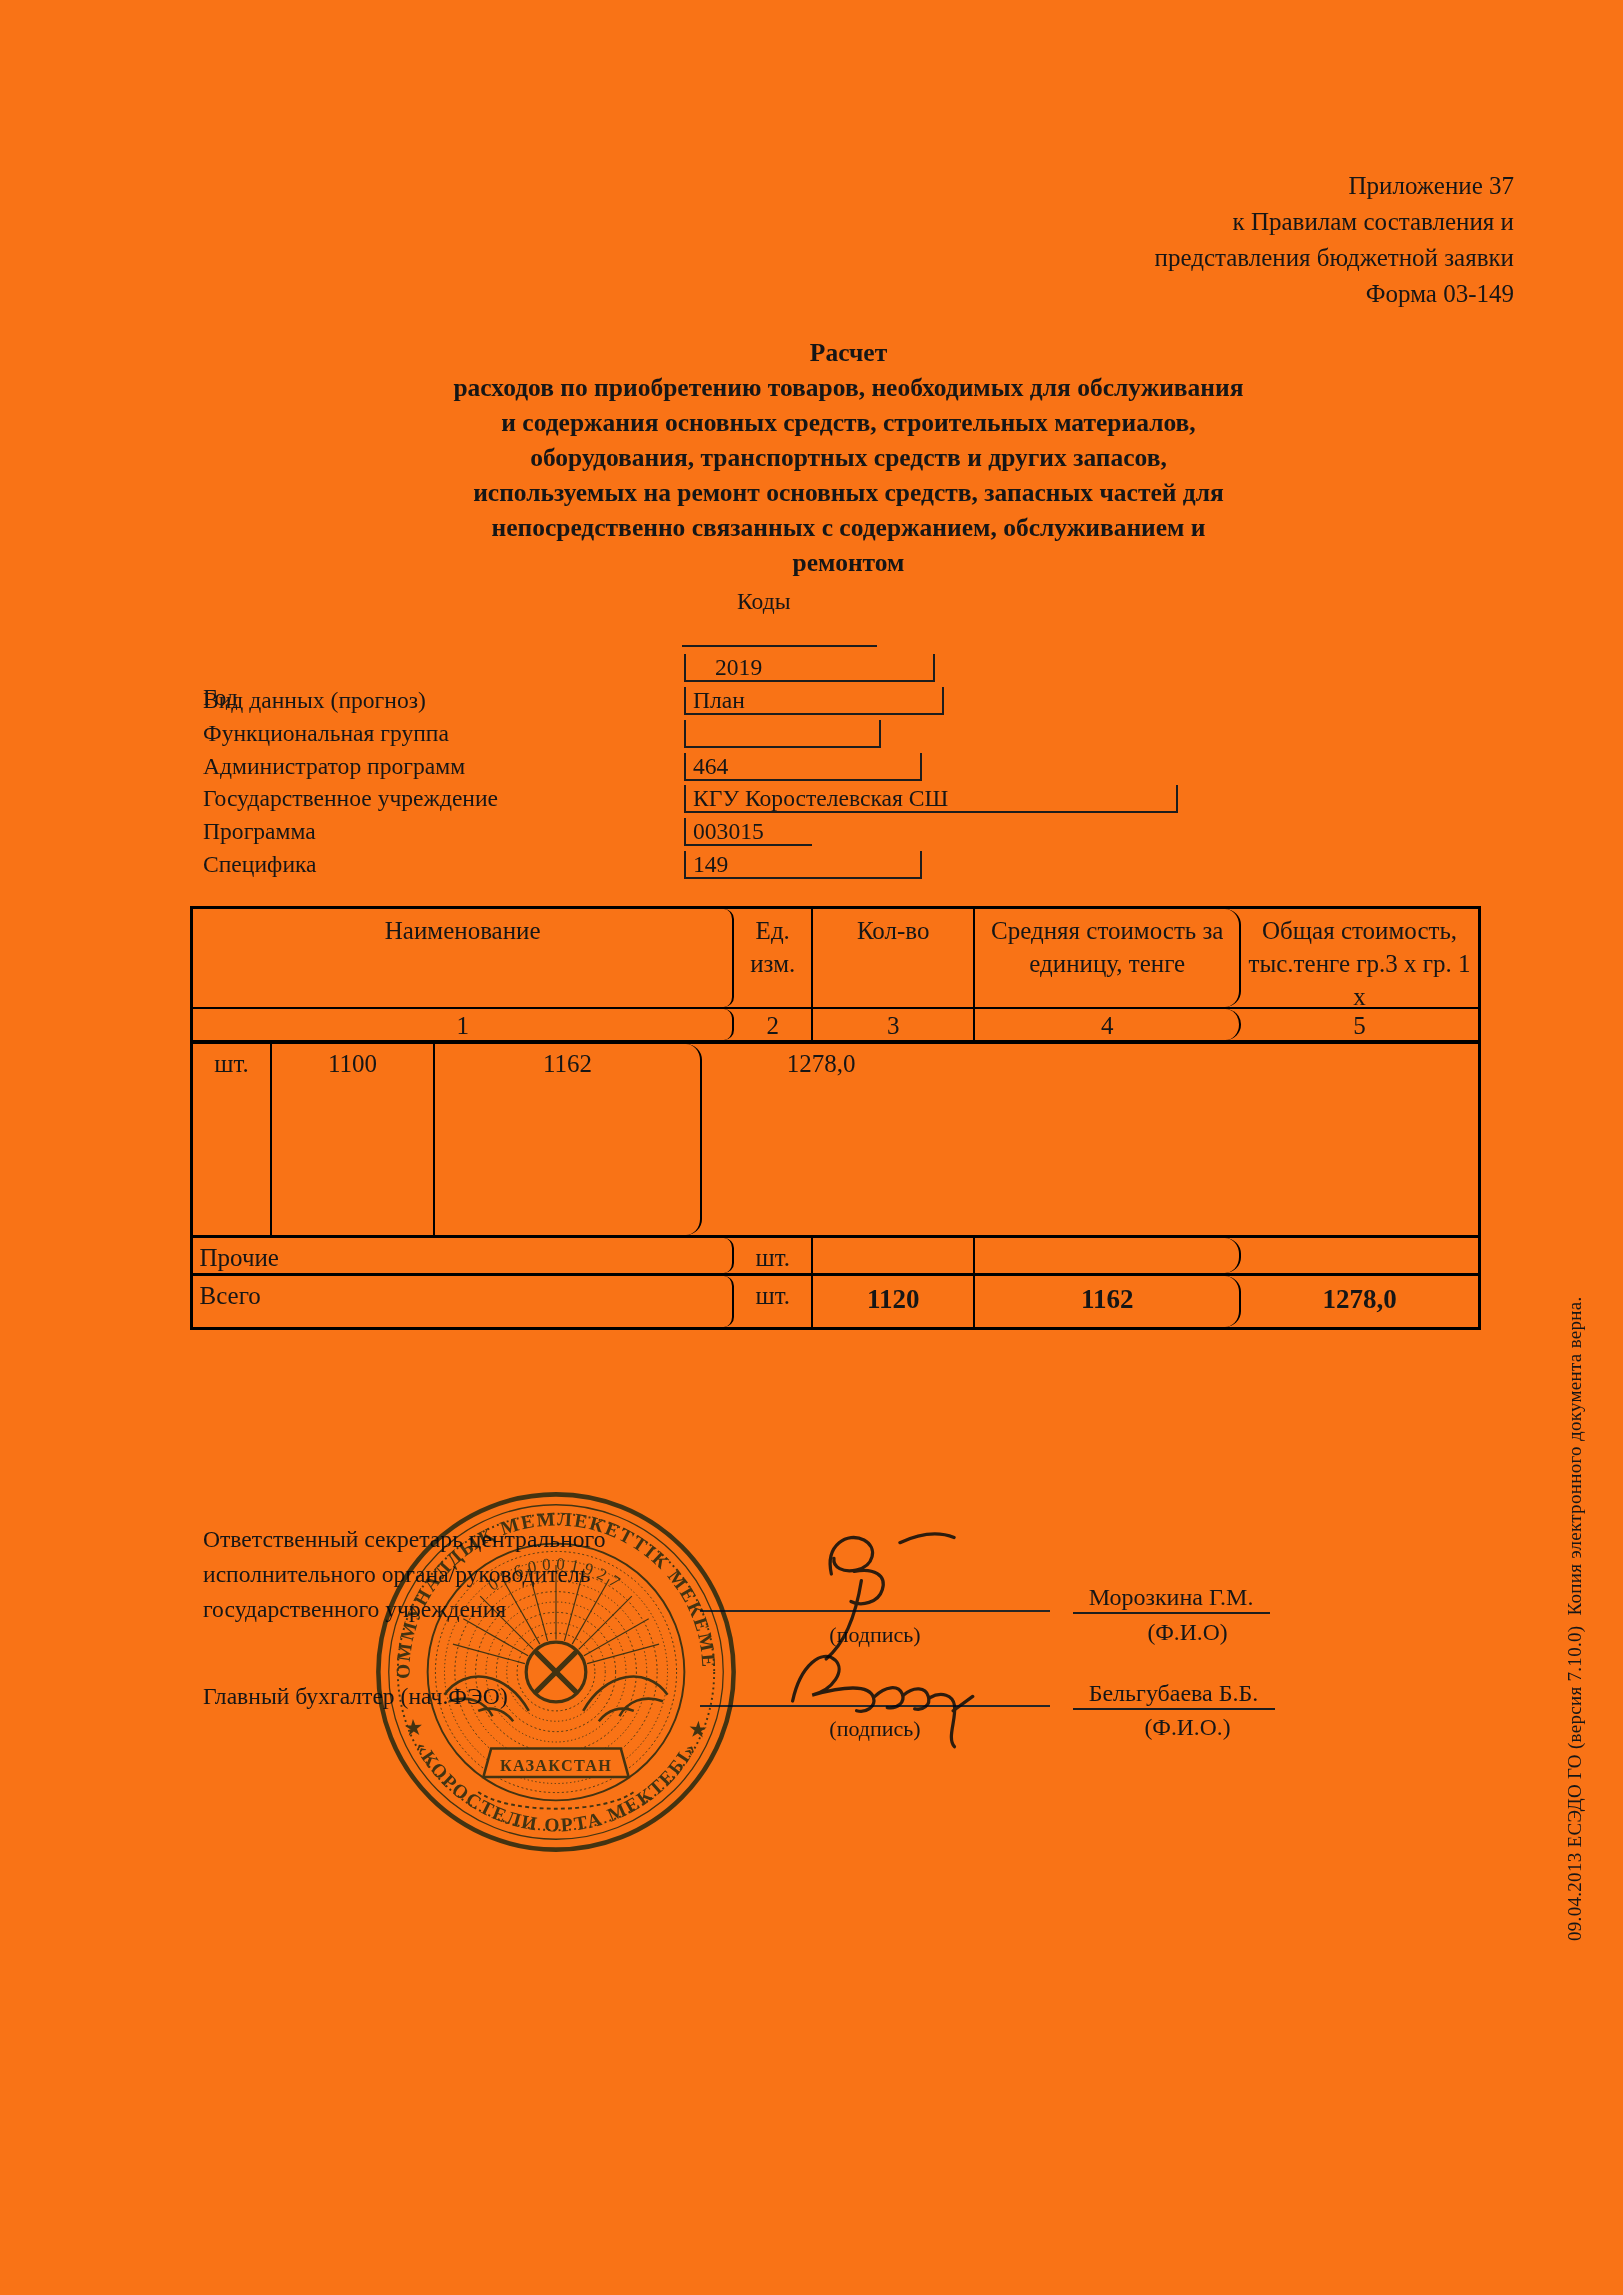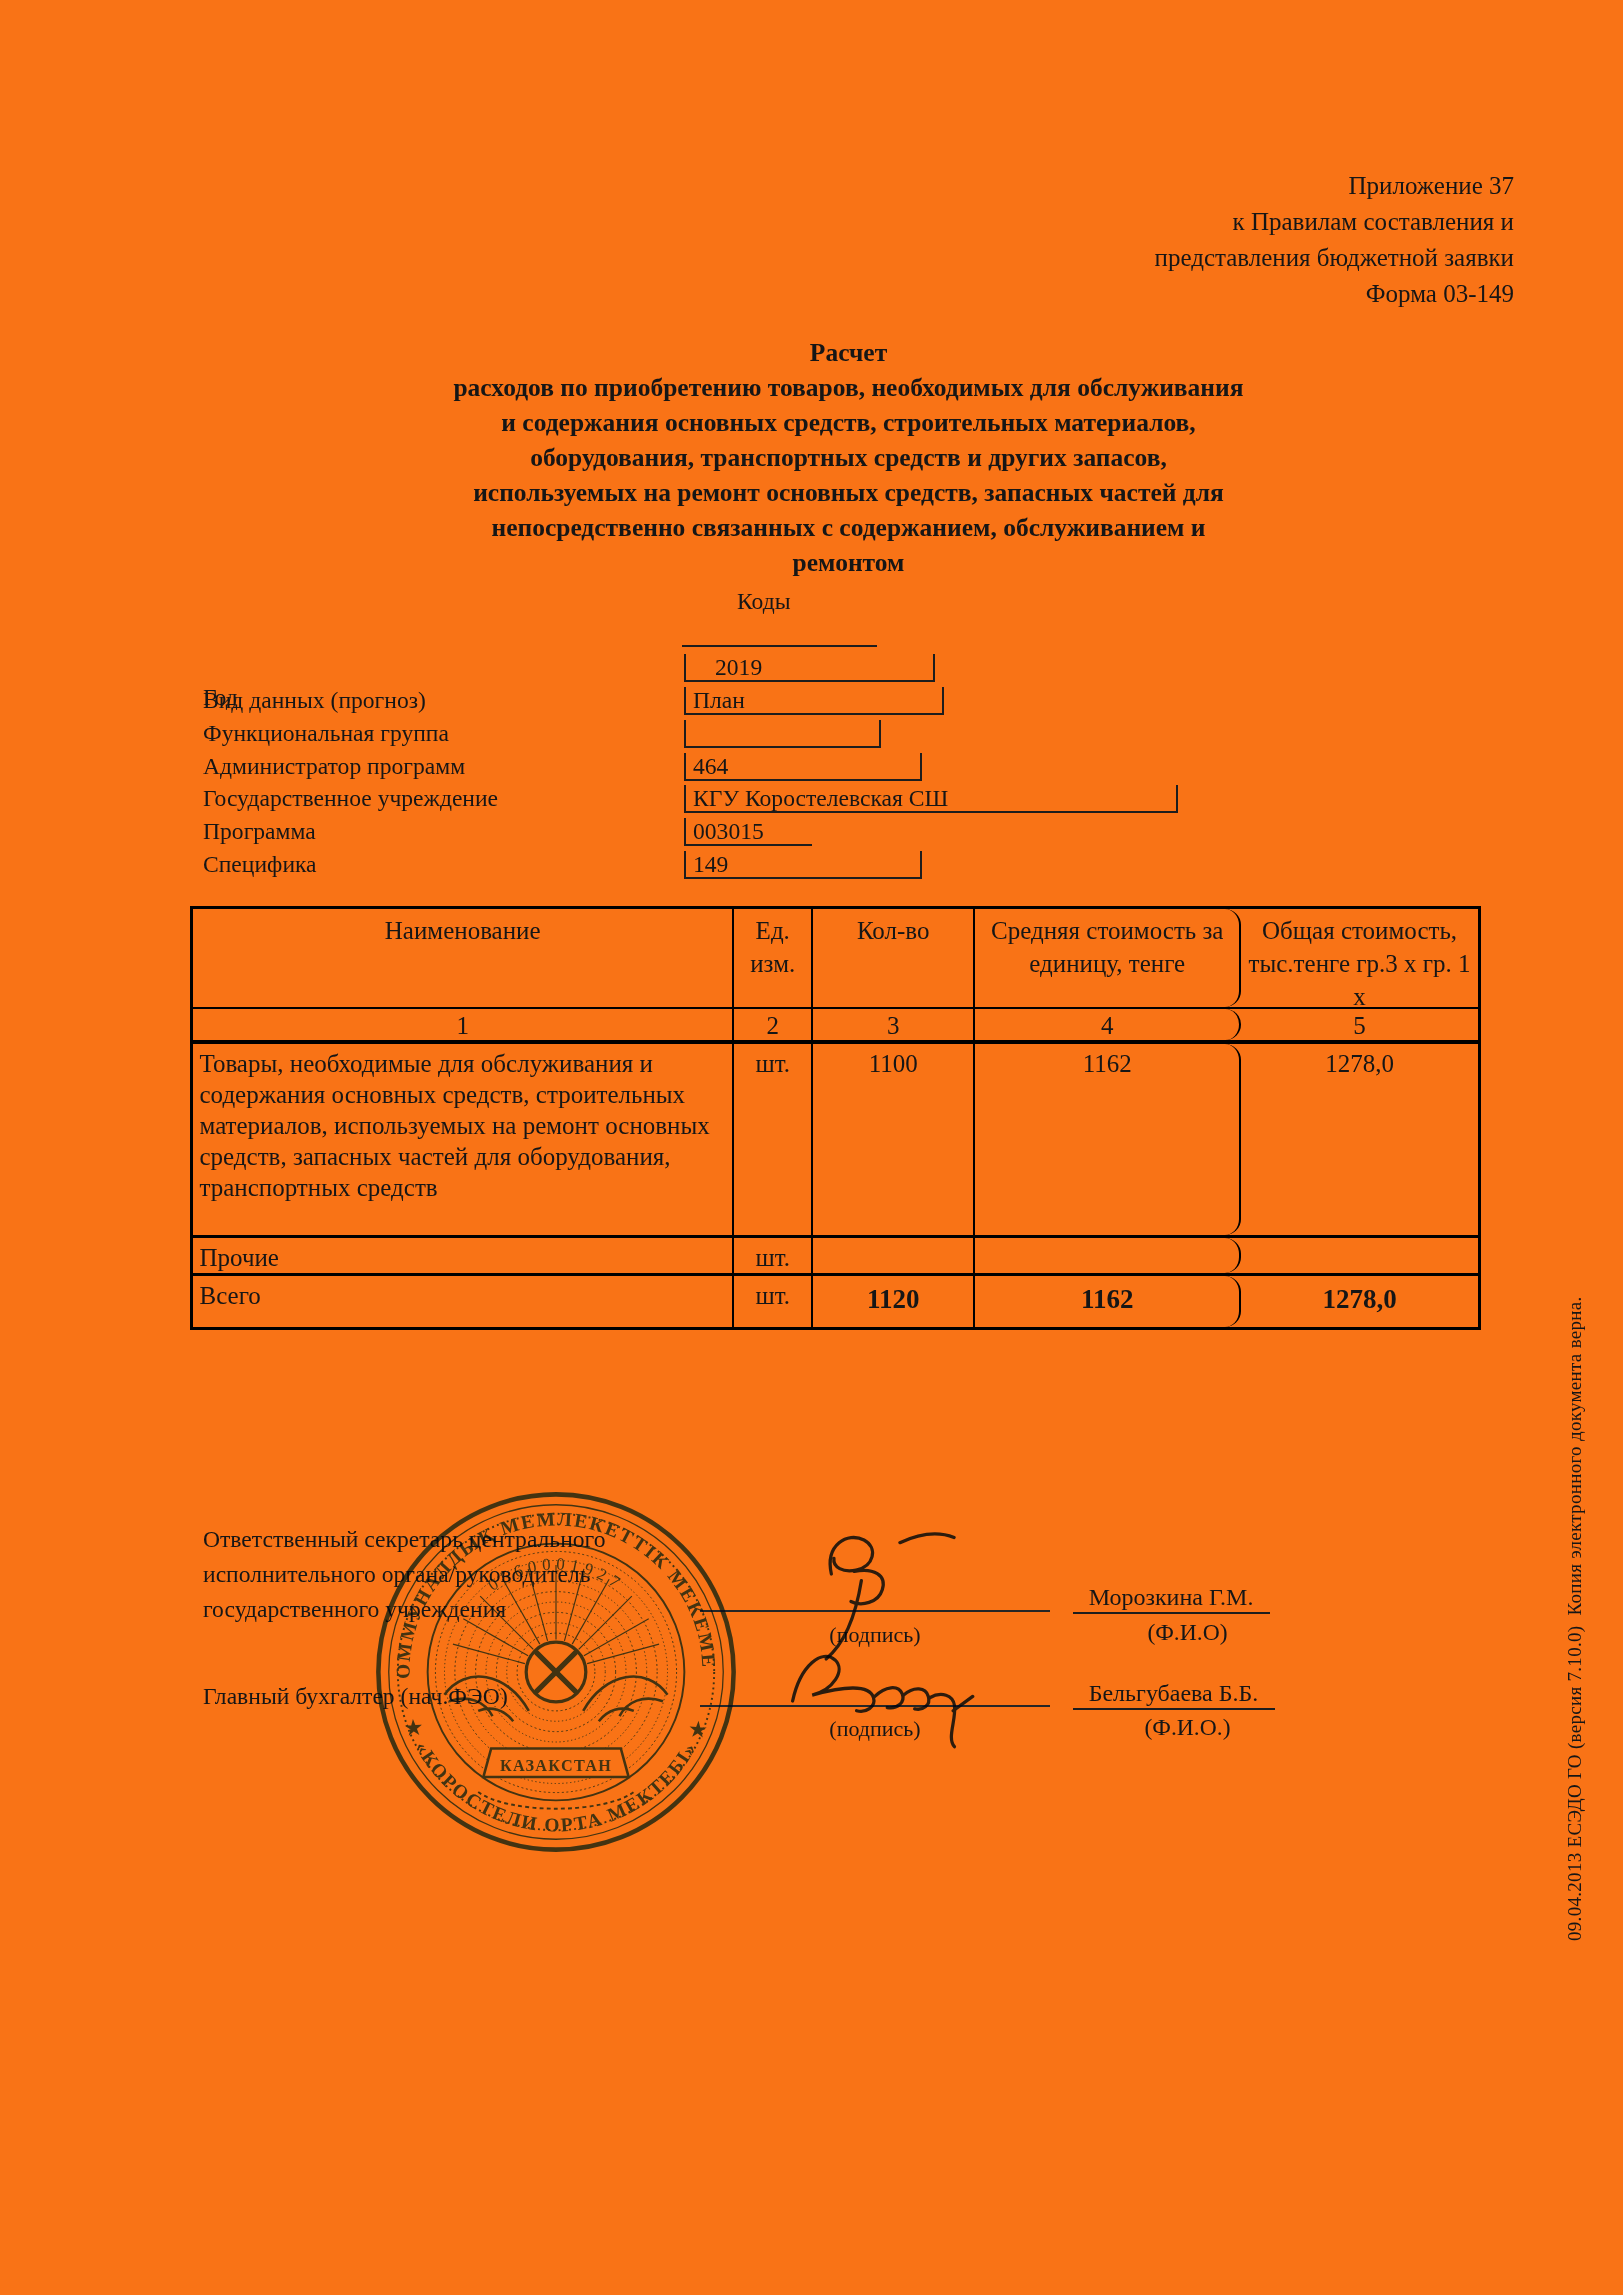--- a/index.html
+++ b/index.html
@@ -24,21 +24,21 @@
   .cbox.no-right{border-right:none;}
   .cbox .val{display:block;font-size:23.6px;line-height:26px;padding-left:7px;white-space:nowrap;}
   .cbox.indent .val{padding-left:29px;}
   
   .btable{position:absolute;left:190px;top:906px;width:1291px;box-sizing:border-box;
           border:3.3px solid #000;}
   .tr{display:flex;box-sizing:border-box;}
   .td{box-sizing:border-box;border-right:2px solid #000;font-size:25px;line-height:31px;
       padding:3.9px 6.5px;overflow:hidden;}
   .td:last-child{border-right:none;}
-  .c1{width:544px;} .c2{width:79px;text-align:center;} .c3{width:163px;text-align:center;}
+  .c1{width:544px;border-radius:10px;} .c2{width:79px;text-align:center;} .c3{width:163px;text-align:center;}
   .c4{width:267px;text-align:center;border-radius:16px;} .c5{width:238px;text-align:center;}
   .tr-head{height:100px;border-bottom:2.6px solid #000;}
   .tr-head .td{text-align:center;padding-top:5.2px;line-height:33px;}
   .tr-nums{height:35px;border-bottom:4.6px solid #000;}
   .tr-nums .td{text-align:center;padding-top:1.3px;}
   .tr-main{min-height:194px;border-bottom:3.9px solid #000;}
   .tr-other{height:38px;border-bottom:3.9px solid #000;}
   .tr-total{height:51px;}
   .tr-total .num{font-weight:bold;font-size:27px;padding-top:7.9px;}
   
@@ -125,21 +125,20 @@
       <div class="td c5">Общая стоимость, тыс.тенге гр.3 х гр. 1 х</div>
     </div>
     <div class="tr tr-nums">
       <div class="td c1">1</div>
       <div class="td c2">2</div>
       <div class="td c3">3</div>
       <div class="td c4">4</div>
       <div class="td c5">5</div>
     </div>
     <div class="tr tr-main">
-      <div class="td c1">Товары, необходимые для обслуживания и содержания основных средств, строительных материалов, используемых на ремонт основных средств, запасных частей для оборудования, транспортных средств</div>
       <div class="td c2">шт.</div>
       <div class="td c3">1100</div>
       <div class="td c4">1162</div>
       <div class="td c5">1278,0</div>
     </div>
     <div class="tr tr-other">
       <div class="td c1">Прочие</div>
       <div class="td c2">шт.</div>
       <div class="td c3"></div>
       <div class="td c4"></div>

